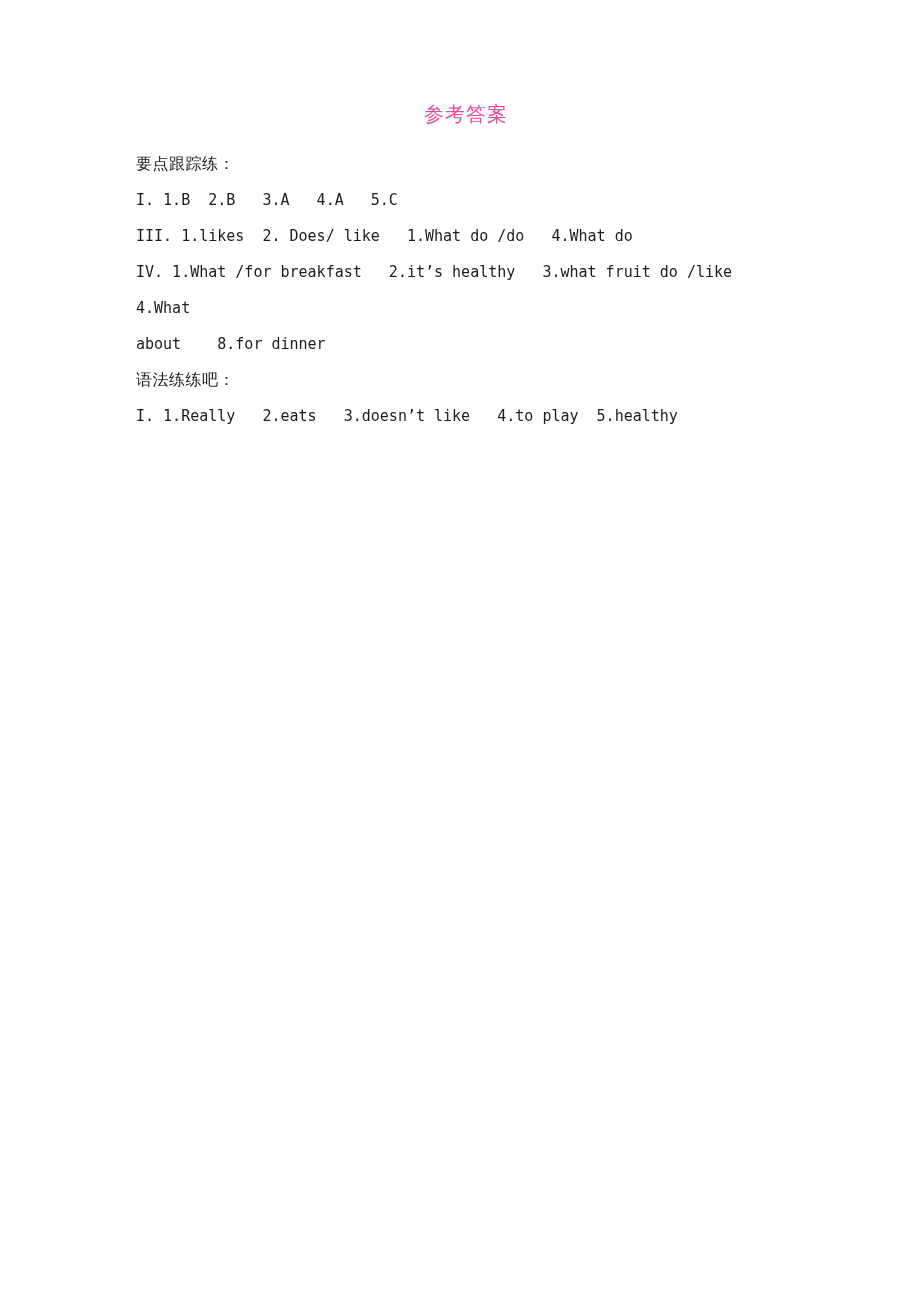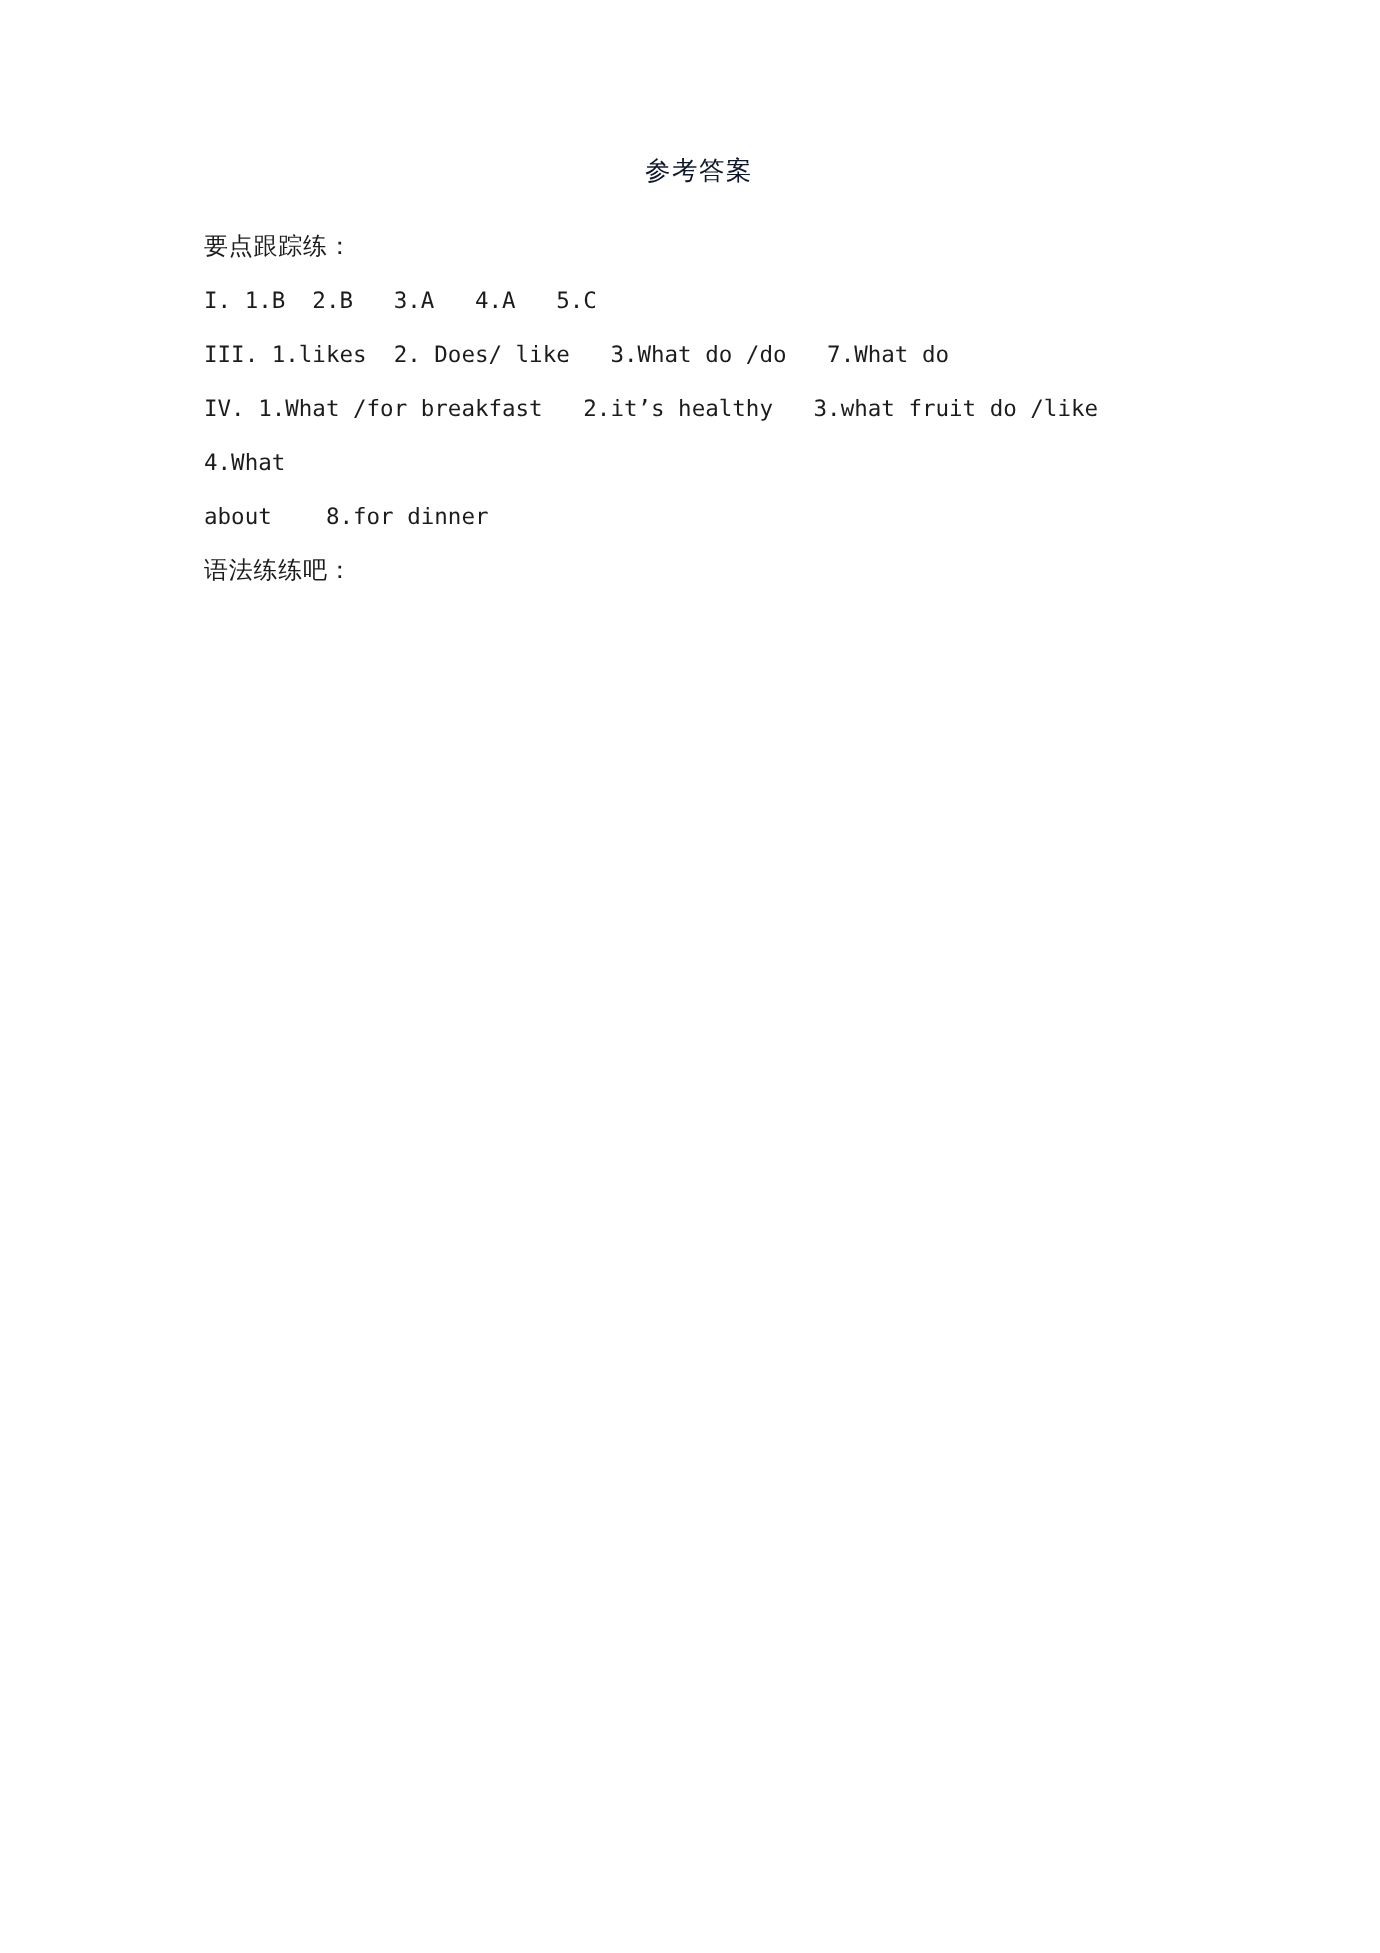--- a/index.html
+++ b/index.html
@@ -29,24 +29,24 @@
   .doc-body {
     position: absolute;
     left: 136px;
     top: 96px;
     width: 648px;
   }
 
   .doc-title {
     text-align: center;
     font-family: "DejaVu Serif", "Liberation Serif", serif;
-    font-size: 17px;
+    font-size: 20px;
     line-height: 36px;
     letter-spacing: 1px;
-    color: #0f172a;
+    color: #ec4899;
     margin: 0 0 14px 0;
     padding-left: 12px;
   }
 
   .section-heading {
     font-family: "DejaVu Serif", "Liberation Serif", serif;
     font-size: 16px;
     line-height: 36px;
     letter-spacing: 0.5px;
     color: #1c1c1c;
@@ -72,23 +72,24 @@
 
 <div class="page">
   <div class="doc-body">
 
     <div class="doc-title">参考答案</div>
 
     <div id="sections-root">
         <div class="section">
           <div class="section-heading">要点跟踪练：</div>
           <div class="answer-line">I. 1.B  2.B   3.A   4.A   5.C</div>
-          <div class="answer-line">III. 1.likes  2. Does/ like   3.What do /do   7.What do</div>
+          <div class="answer-line">III. 1.likes  2. Does/ like   1.What do /do   4.What do</div>
           <div class="answer-line">IV. 1.What /for breakfast   2.it’s healthy   3.what fruit do /like   4.What</div>
           <div class="answer-line cont">about    8.for dinner</div>
         </div>
         <div class="section">
           <div class="section-heading">语法练练吧：</div>
+          <div class="answer-line">I. 1.Really   2.eats   3.doesn’t like   4.to play  5.healthy</div>
         </div>
       </div>
 
   </div>
 </div>
 
 </body></html>

